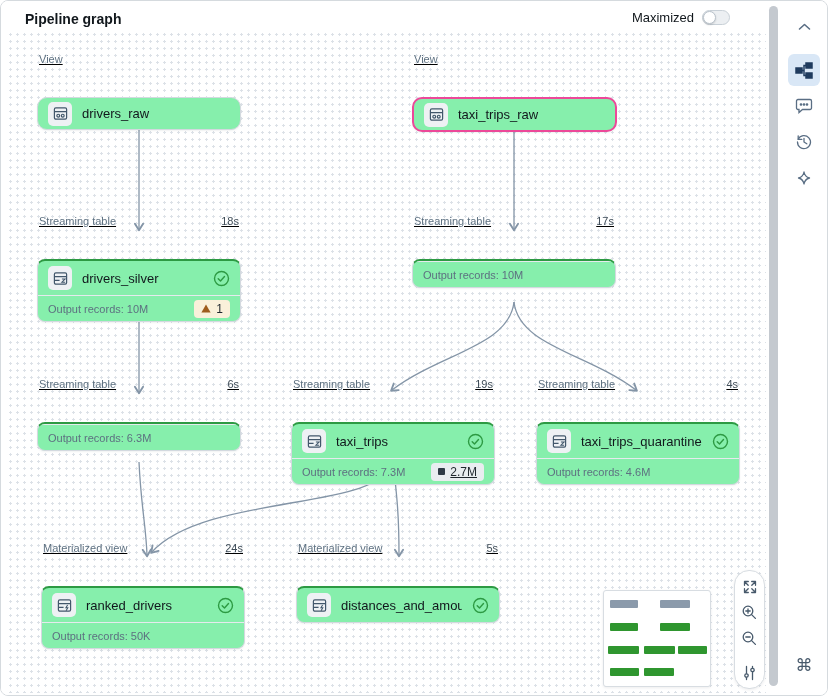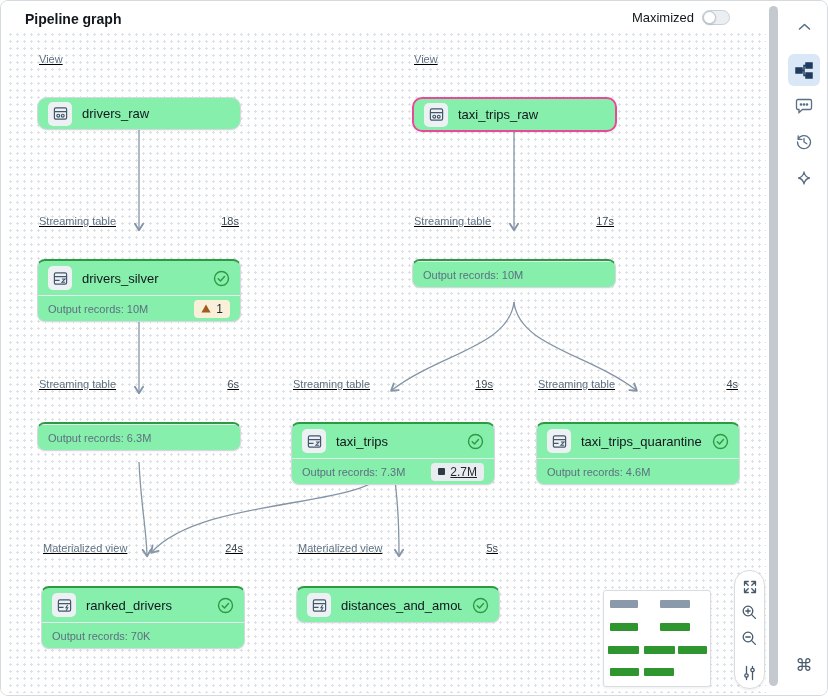--- a/index.html
+++ b/index.html
@@ -280,21 +280,21 @@
           </span>
           <span class="node-name">ranked_drivers</span>
           <span class="check">
             <svg width="17" height="17" viewBox="0 0 17 17" fill="none" stroke="#2d9a43" stroke-width="1.4">
                 <circle cx="8.5" cy="8.5" r="7"></circle>
                 <path d="M5.2 8.7 l2.3 2.3 4-4.5" stroke-linecap="round" stroke-linejoin="round"></path>
               </svg>
           </span>
         </div>
         <div class="node-footer">
-          <span class="records">Output records: 70K</span>
+          <span class="records">Output records: 50K</span>
         </div>
       </div>
     </div>
 
     <div class="node-group" style="left:295px;top:541px;width:204px">
       <div class="node-meta">
         <span class="meta-kind">Materialized view</span>
         <span class="meta-duration">5s</span>
       </div>
       <div class="node success">

